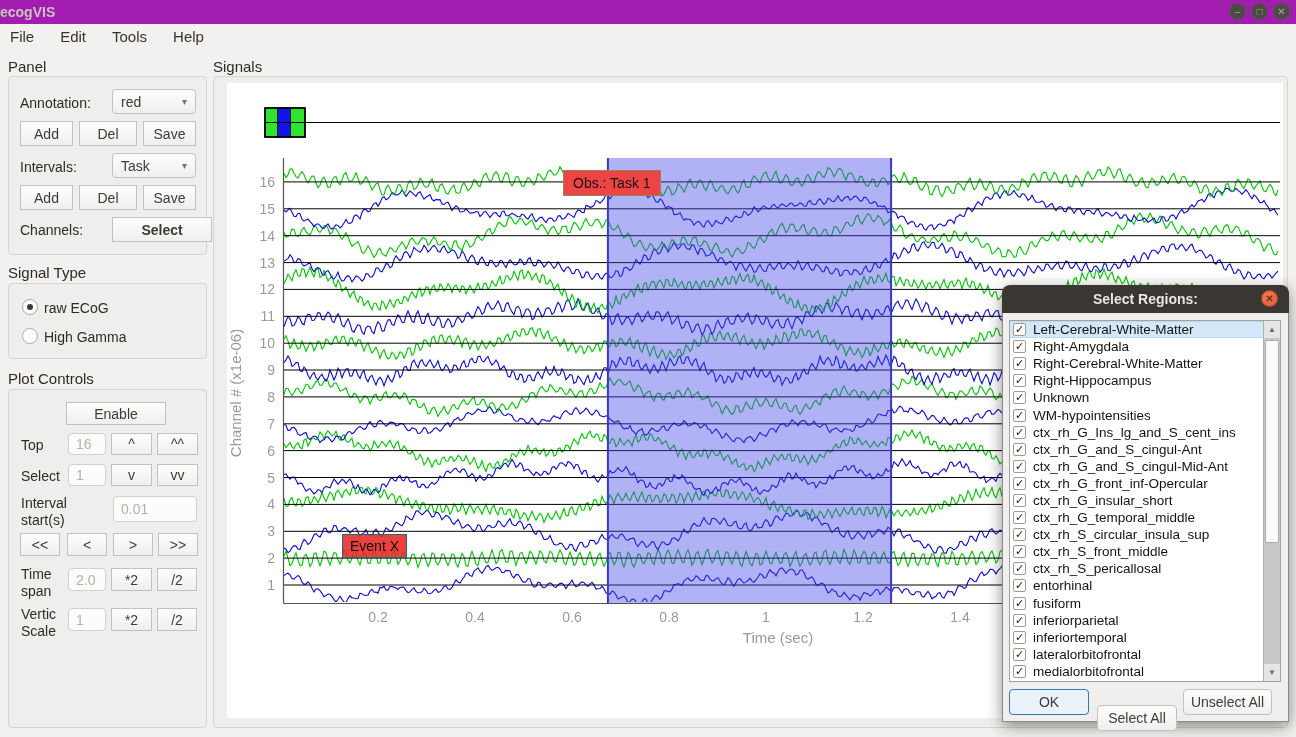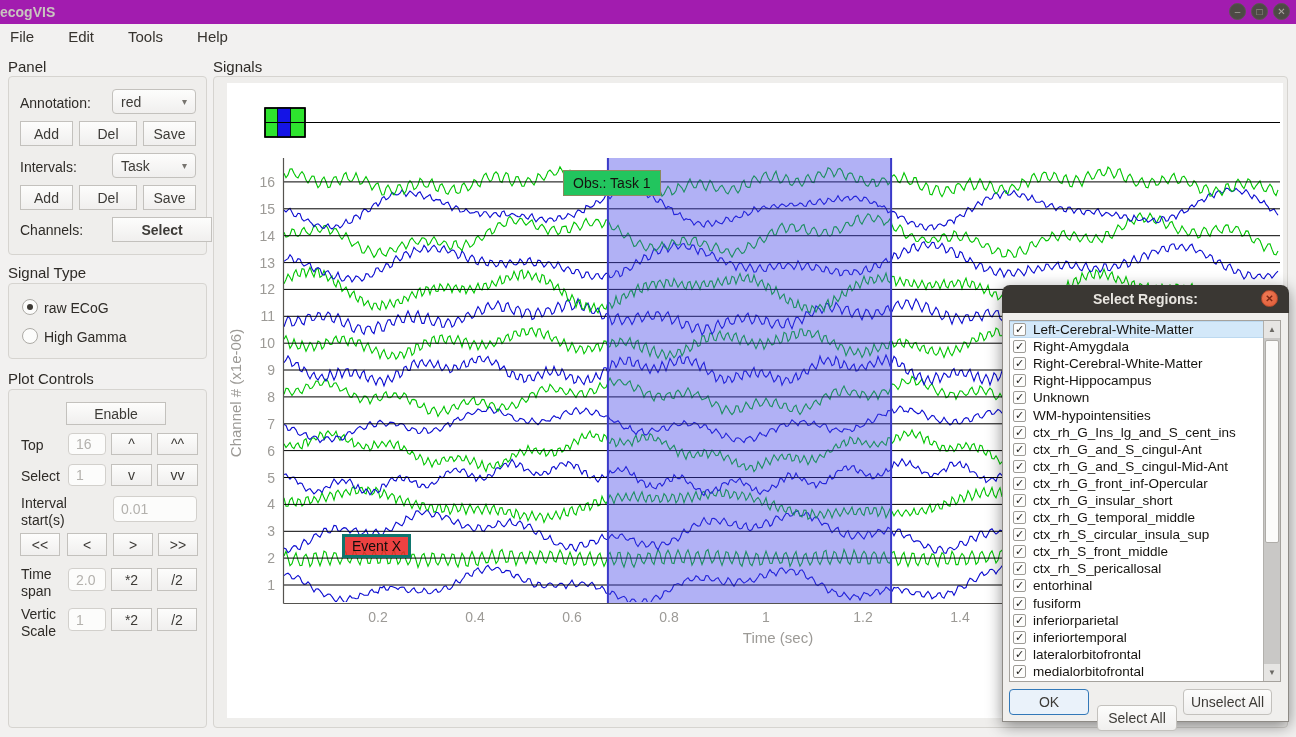--- a/index.html
+++ b/index.html
@@ -7,39 +7,39 @@
   body { font-family:"Liberation Sans", sans-serif; background:#f2f1f0; position:relative; }
 
   
   .titlebar { position:absolute; left:0; top:0; width:1296px; height:24px; background:#a21caf; display:flex; align-items:center; }
   .titlebar .title { color:#c9c5bf; font-size:14px; font-weight:bold; }
   .winbtns { position:absolute; right:6px; top:3px; display:flex; gap:5px; }
   .wbtn { width:17px; height:17px; border-radius:50%; background:#4d4a45; border:1px solid #5a5751; color:#a5a19a; font-size:10px; line-height:15px; text-align:center; cursor:default; }
   .wbtn.close { color:#aaa69f; }
 
   
-  .menubar { position:absolute; left:0; top:24px; width:1296px; height:24px; background:#f2f1f0; display:flex; align-items:center; padding-left:10px; gap:8px; }
+  .menubar { position:absolute; left:0; top:24px; width:1296px; height:24px; background:#f2f1f0; display:flex; align-items:center; padding-left:10px; gap:0; }
   .menu-item { font-size:15px; color:#36332e; padding:0 14px 0 0; margin-right:12px; }
 
   
   .glabel { position:absolute; font-size:15px; color:#2e2b27; }
   .gbox   { position:absolute; background:#efeeec; border:1px solid #d6d4d0; border-radius:4px; }
   .lbl    { position:absolute; font-size:14px; color:#2e2b27; }
   .btn    { position:absolute; display:flex; align-items:center; justify-content:center; background:linear-gradient(#fdfdfc,#f0efee); border:1px solid #c3c1bd; border-radius:0; font-size:14px; color:#3d3b37; }
   .field  { position:absolute; background:#fcfcfb; border:1px solid #d2d0cc; border-radius:4px; color:#b3b1ad; font-size:14px; display:flex; align-items:center; padding-left:7px; }
   .combo  { position:absolute; display:flex; align-items:center; justify-content:space-between; padding:0 8px; background:linear-gradient(#fdfdfc,#f0efee); border:1px solid #c3c1bd; border-radius:4px; font-size:14px; color:#3d3b37; }
   .combo .arr { font-size:10px; color:#77746f; }
   .radio  { position:absolute; width:16px; height:16px; border-radius:50%; border:1px solid #adaba6; background:#fcfcfb; }
   .radio.sel::after { content:''; position:absolute; left:4px; top:4px; width:6px; height:6px; border-radius:50%; background:#3d3a35; }
 
   
   .canvas { position:absolute; left:227px; top:83px; width:1056px; height:635px; background:#ffffff; }
   .canvas svg { position:absolute; left:0; top:0; }
-  .tooltip { position:absolute; left:563px; top:170px; height:26px; background:#22c55e; border:1px solid #8a8a5c; color:#15130f; font-size:14px; display:flex; align-items:center; padding:0 9px; z-index:3; }
-  .eventtag { position:absolute; left:342px; top:534px; height:24px; background:rgba(233,39,39,0.88); border:3px solid #0f766e; color:#100e0c; font-size:14px; display:flex; align-items:center; padding:0 7px; z-index:3; }
+  .tooltip { position:absolute; left:563px; top:170px; height:26px; background:#ef4444; border:1px solid #8a8a5c; color:#15130f; font-size:14px; display:flex; align-items:center; padding:0 9px; z-index:3; }
+  .eventtag { position:absolute; left:342px; top:534px; height:24px; background:rgba(233,39,39,0.88); border:1px solid #0f766e; color:#100e0c; font-size:14px; display:flex; align-items:center; padding:0 7px; z-index:3; }
 
   
   .dialog { position:absolute; left:1002px; top:285px; width:287px; height:437px; z-index:10; box-shadow:0 4px 16px rgba(0,0,0,0.45); border-radius:8px 8px 2px 2px; }
   .dlg-title { position:absolute; left:0; top:0; width:287px; height:28px; background:#3a3733; border-radius:8px 8px 0 0; display:flex; align-items:center; justify-content:center; color:#e9e6e1; font-size:14px; font-weight:bold; }
   .dlg-close { position:absolute; right:11px; top:5px; width:17px; height:17px; border-radius:50%; background:radial-gradient(circle at 35% 30%, #f07a55, #dd5a36); border:1px solid #b44a2e; color:#7d2714; font-size:10px; font-weight:bold; line-height:15px; text-align:center; }
   .dlg-body { position:absolute; left:0; top:28px; width:287px; height:409px; background:#f0efed; border:1px solid #8e8b86; border-top:none; }
   .rlist { position:absolute; left:6px; top:7px; width:272px; height:362px; background:#ffffff; border:1px solid #a5a29d; }
   .rrow { display:flex; align-items:center; height:17.1px; padding-left:3px; font-size:13.5px; color:#15130f; width:253px; }
   .rrow.sel { background:#d3e8f9; border-top:1px solid #bcd9f0; border-bottom:1px solid #bcd9f0; height:17.1px; }
   .cb { width:13px; height:13px; min-width:13px; border:1px solid #9d9b96; border-radius:2px; background:#fdfdfc; margin-right:7px; font-size:11px; line-height:11px; color:#1b1a17; display:flex; align-items:center; justify-content:center; }

